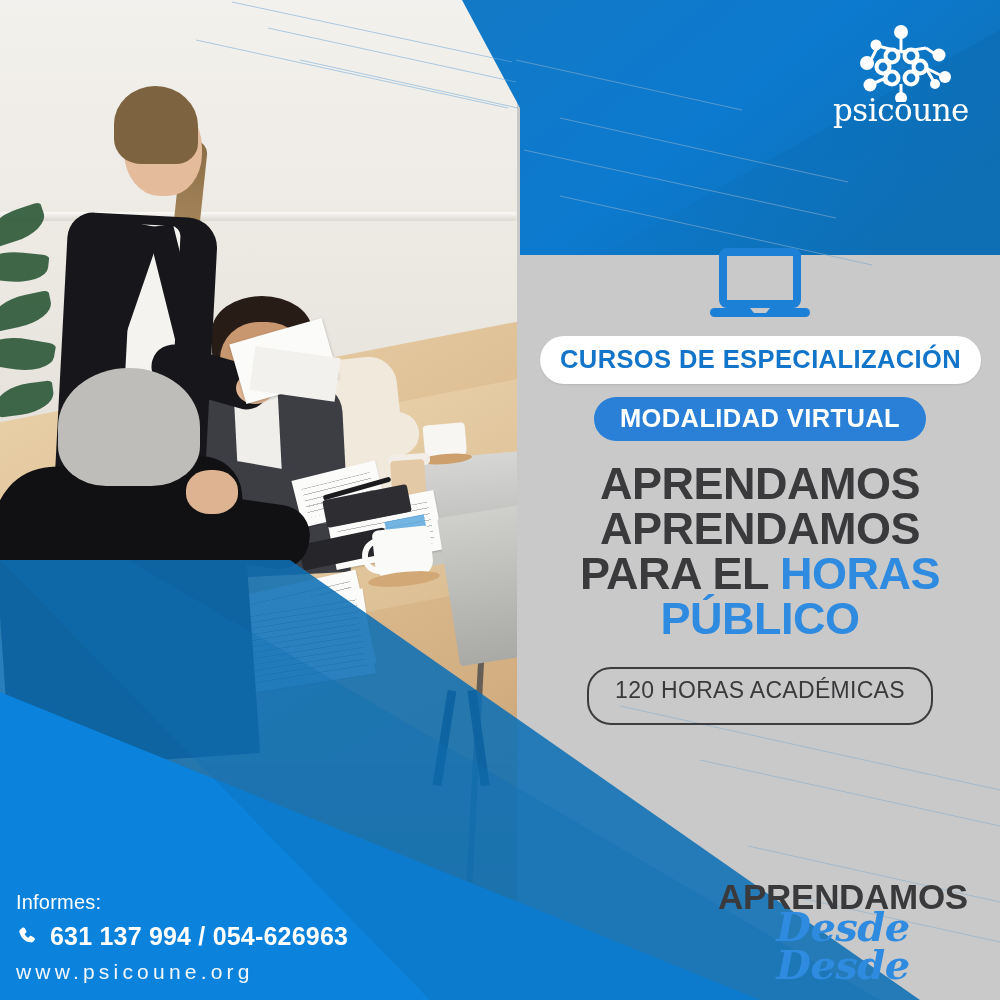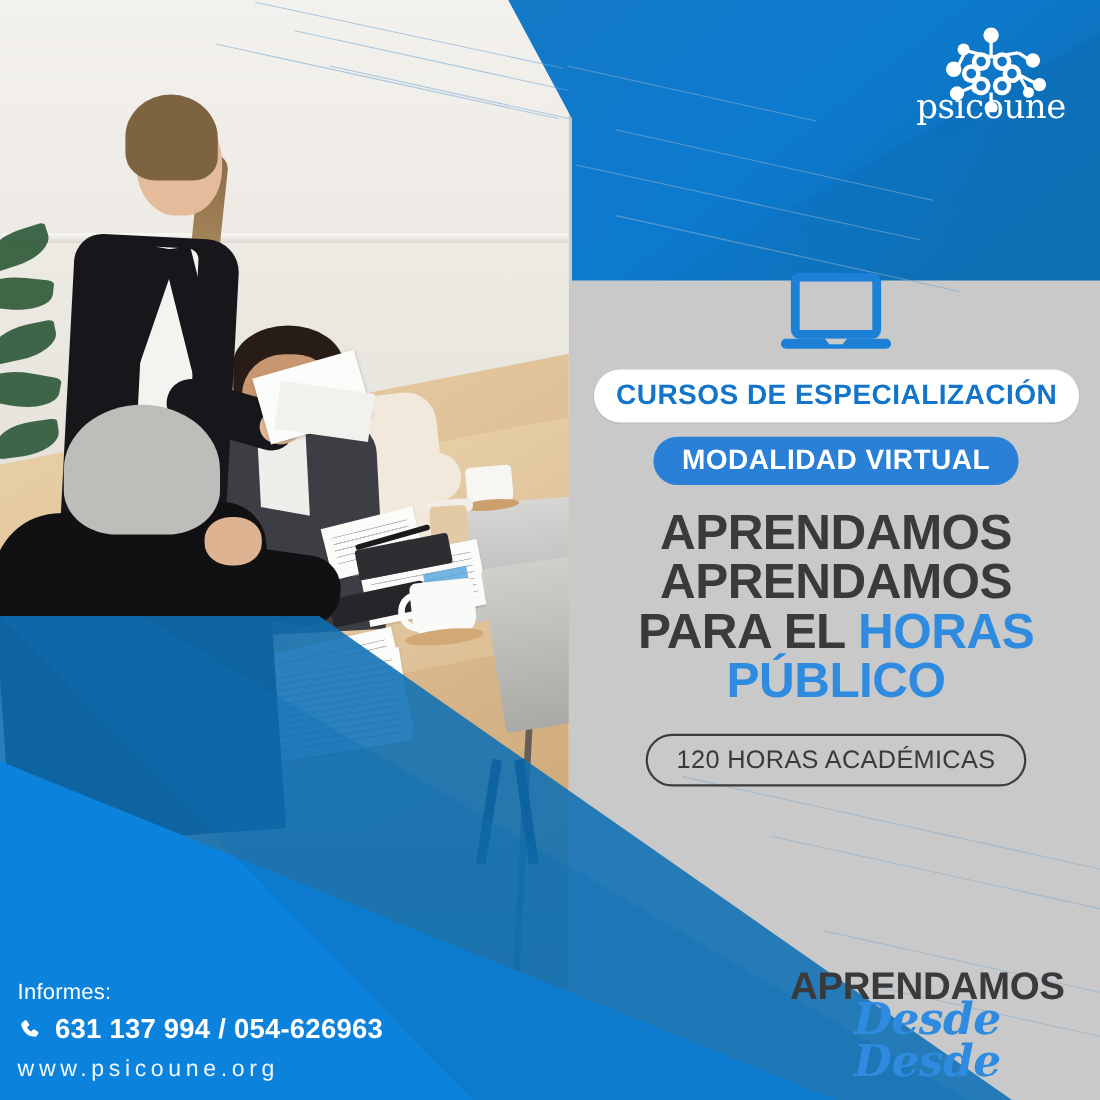--- a/index.html
+++ b/index.html
@@ -310,34 +310,34 @@
     color: #3A3A3C;
     letter-spacing: -0.5px;
   }
   .headline .accent { color: #2E8BE0; }
   .headline .ln { display: block; white-space: nowrap; }
   .hours-pill {
     display: inline-block;
     margin-top: 26px;
     border: 2px solid #3C3C3E;
     border-radius: 24px;
-    padding: 8px 26px 9px 26px;
+    padding: 8px 26px 19px 26px;
     font-size: 23px;
     color: #3A3A3C;
     letter-spacing: .3px;
     white-space: nowrap;
   }
 
   
   .logo {
     position: absolute; right: 24px; top: 22px;
     width: 150px; height: 108px;
   }
   .logo-word {
-    position: absolute; left: 0; bottom: 17px; width: 150px;
+    position: absolute; left: 0; bottom: 4px; width: 150px;
     text-align: center;
     color: #FFFFFF;
     font-family: "DejaVu Serif", serif;
     font-size: 31px;
     letter-spacing: -0.5px;
     line-height: 1;
   }
 
   
   .footer-left {

